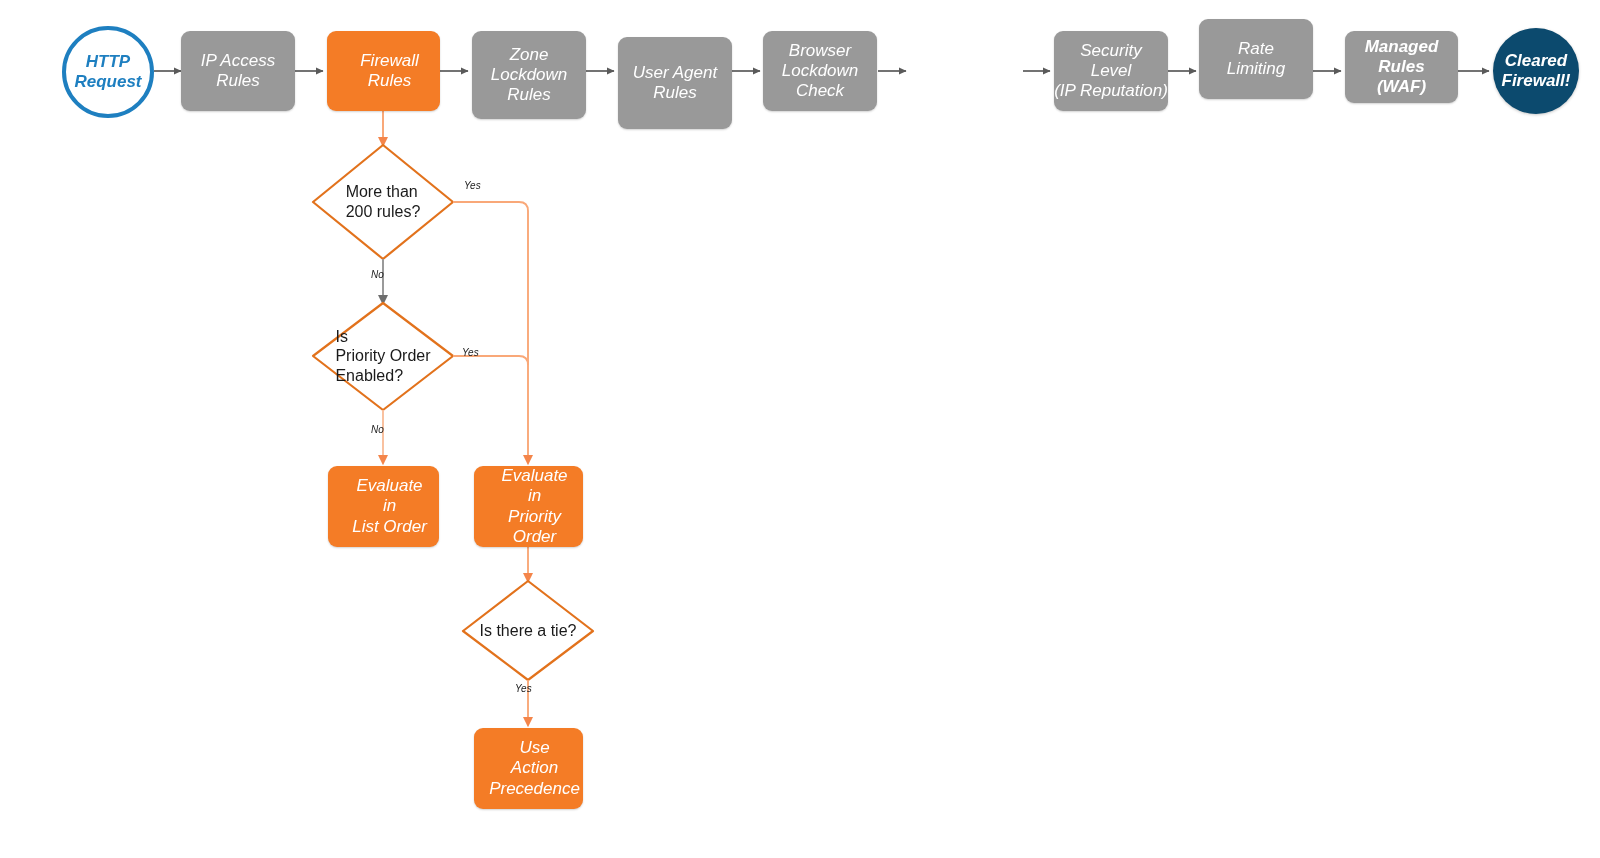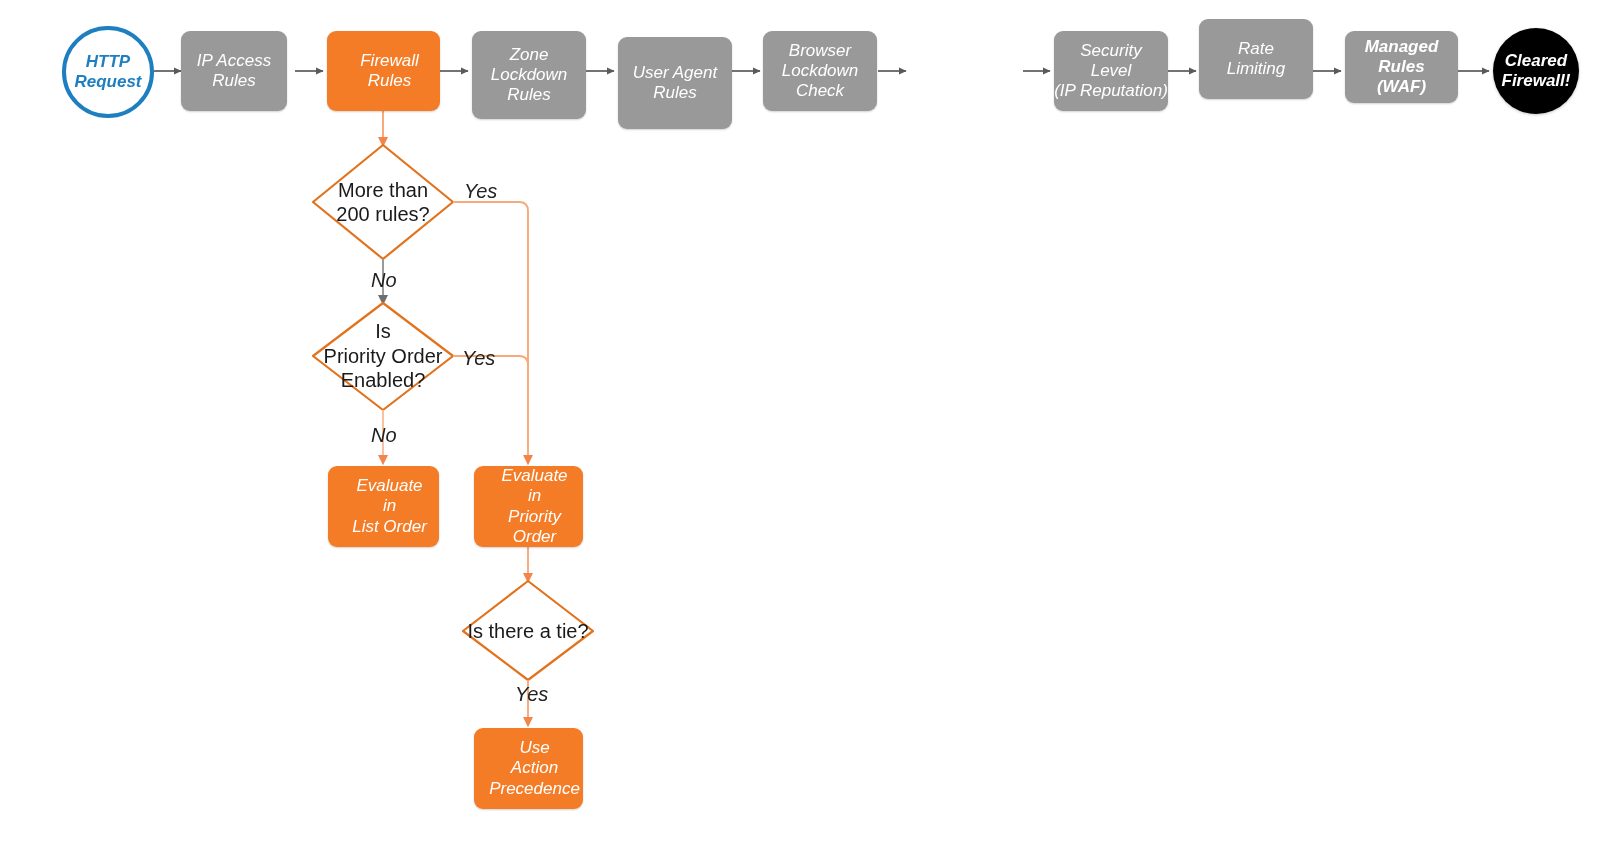--- a/index.html
+++ b/index.html
@@ -58,43 +58,43 @@
     font-weight: bold;
     font-size: 17px;
     white-space: pre-line;
   }
   .term.hollow {
     background: #ffffff;
     border: 4px solid #1E7FC0;
     color: #1E7FC0;
   }
   .term.filled {
-    background: #000000;
+    background: #0c4a6e;
     color: #ffffff;
     box-shadow: 0 1px 3px rgba(0,0,0,0.22);
   }
 
   
   .diamond-label {
     position: absolute;
     display: flex;
     align-items: center;
     justify-content: center;
-    text-align: center;
-    font-size: 20px;
+    text-align: left;
+    font-size: 16px;
     color: #1a1a1a;
     line-height: 1.22;
     white-space: pre-line;
     pointer-events: none;
   }
 
   
   .edge-label {
     position: absolute;
-    font-size: 20px;
+    font-size: 10px;
     font-style: italic;
     color: #222222;
     white-space: nowrap;
   }
 </style>
 </head>
 <body>
 
 <div id="canvas">
 
@@ -143,21 +143,21 @@
     <line x1="492" y1="547" x2="492" y2="578" stroke="#F9A878" stroke-width="1.9" fill="none" marker-end="url(#arrow-orange)"></line>
 
     <polygon points="492,581 557,631 492,680 427,631" fill="#ffffff" stroke="#E2721C" stroke-width="2.2" stroke-linejoin="round"></polygon>
 
     <line x1="492" y1="680" x2="492" y2="722" stroke="#F9A878" stroke-width="1.9" fill="none" marker-end="url(#arrow-orange)"></line>
   </svg>
 
   <div class="node term hollow" style="left:26px; top:26px; width:92px; height:92px;">HTTP
 Request</div>
 
-  <div class="node proc gray" style="left:145px; top:31px; width:106px; height:80px;text-align:center;">IP Access
+  <div class="node proc gray" style="left:145px; top:31px; width:114px; height:80px;text-align:center;">IP Access
 Rules</div>
 
   <div class="node proc orange" style="left:291px; top:31px; width:113px; height:80px;">Firewall
 Rules</div>
 
   <div class="node proc gray" style="left:436px; top:31px; width:114px; height:88px;">Zone
 Lockdown
 Rules</div>
 
   <div class="node proc gray" style="left:582px; top:37px; width:114px; height:92px;">User Agent

